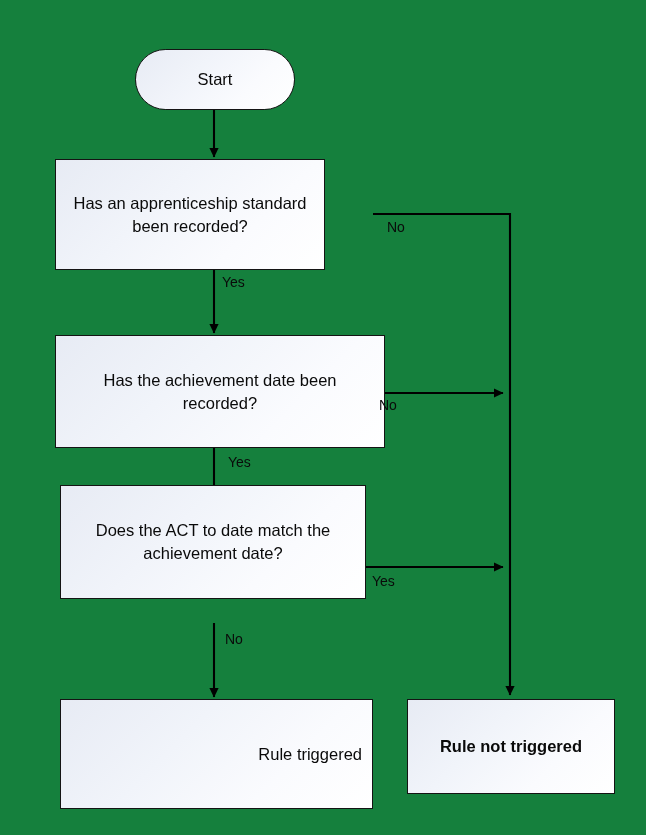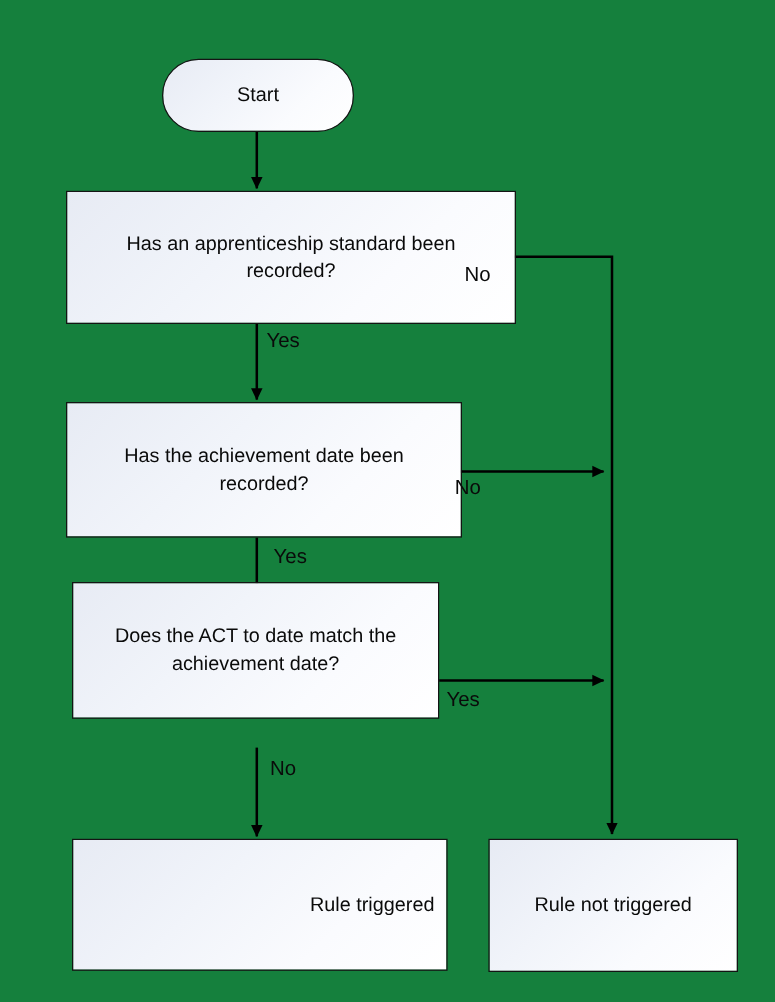--- a/index.html
+++ b/index.html
@@ -45,21 +45,21 @@
     padding: 0 10px;
     display: block;
     white-space: pre-line;
   }
   .terminator {
     border-radius: 999px;
     border-width: 1.6px;
   }
   .edge-label {
     position: absolute;
-    font-size: 17px;
+    font-size: 14px;
     color: #0a0a0a;
     line-height: 1;
     white-space: nowrap;
     z-index: 3;
   }
 </style>
 </head>
 <body>
 
 <div id="canvas">
@@ -83,37 +83,37 @@
 
     <path d="M373,393 L503,393" stroke="#000000" stroke-width="2.1" fill="none" marker-end="url(#arrow)"></path>
 
     <path d="M366,567 L503,567" stroke="#000000" stroke-width="2.1" fill="none" marker-end="url(#arrow)"></path>
   </svg>
 
   <div class="node terminator" style="left:135px; top:49px; width:160px; height:61px;">
     <span class="node-label">Start</span>
   </div>
 
-  <div class="node" style="left:55px; top:159px; width:375px; height:111px;justify-content:center;">
+  <div class="node" style="left:55px; top:159px; width:270px; height:111px;justify-content:center;">
     <span class="node-label">Has an apprenticeship standard been recorded?</span>
   </div>
 
   <div class="node" style="left:55px; top:335px; width:330px; height:113px;">
     <span class="node-label">Has the achievement date been recorded?</span>
   </div>
 
   <div class="node" style="left:60px; top:485px; width:306px; height:114px;">
     <span class="node-label">Does the ACT to date match the achievement date?</span>
   </div>
 
   <div class="node" style="left:60px; top:699px; width:313px; height:110px;justify-content:flex-end;">
     <span class="node-label">Rule triggered</span>
   </div>
 
-  <div class="node" style="left:407px; top:699px; width:208px; height:111px;">
+  <div class="node" style="left:407px; top:699px; width:208px; height:95px;font-weight:bold;">
     <span class="node-label">Rule not triggered</span>
   </div>
 
   <div class="edge-label" style="left:222px; top:275px;">Yes</div>
 
   <div class="edge-label" style="left:387px; top:220px;">No</div>
 
   <div class="edge-label" style="left:228px; top:455px;">Yes</div>
 
   <div class="edge-label" style="left:379px; top:398px;">No</div>

